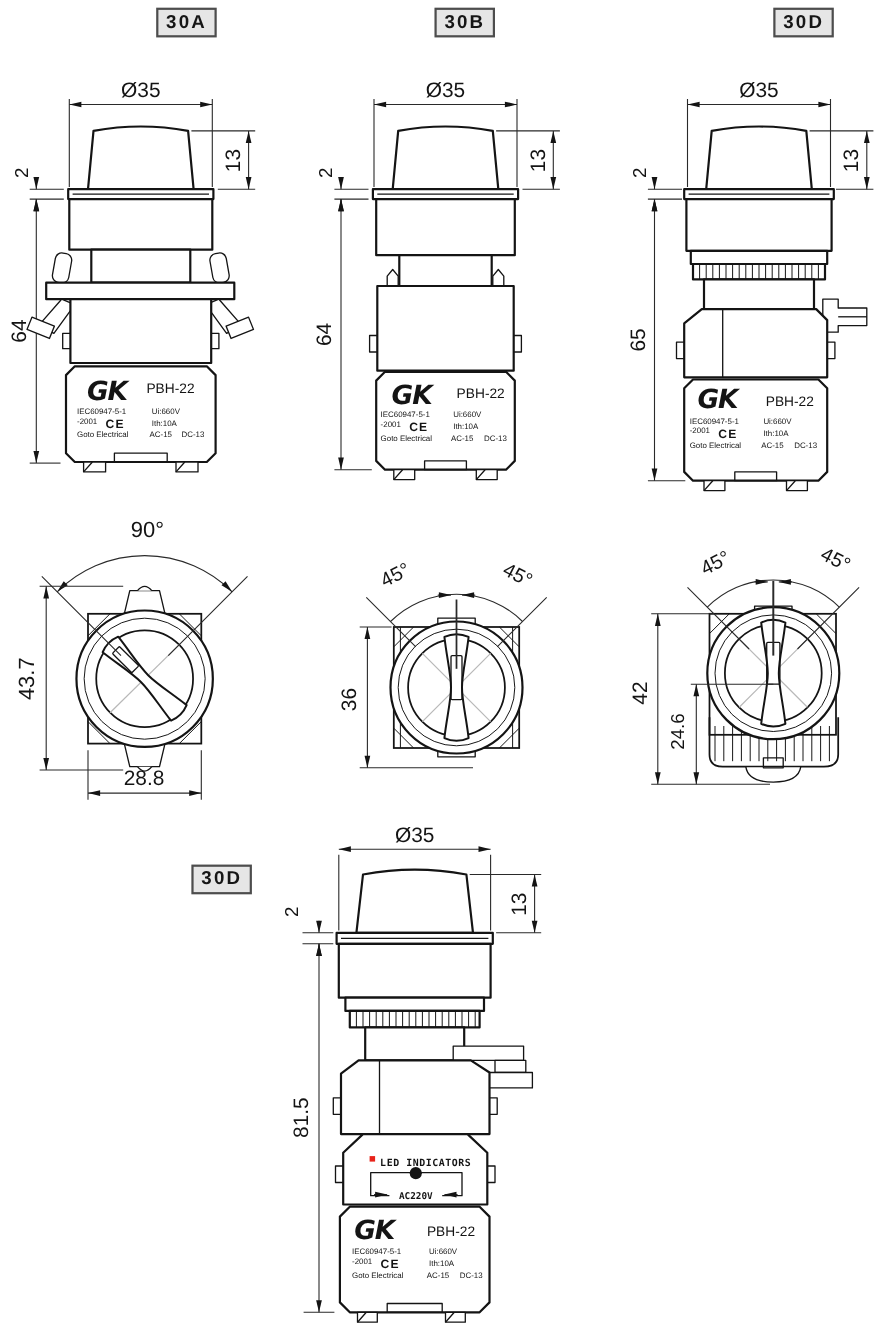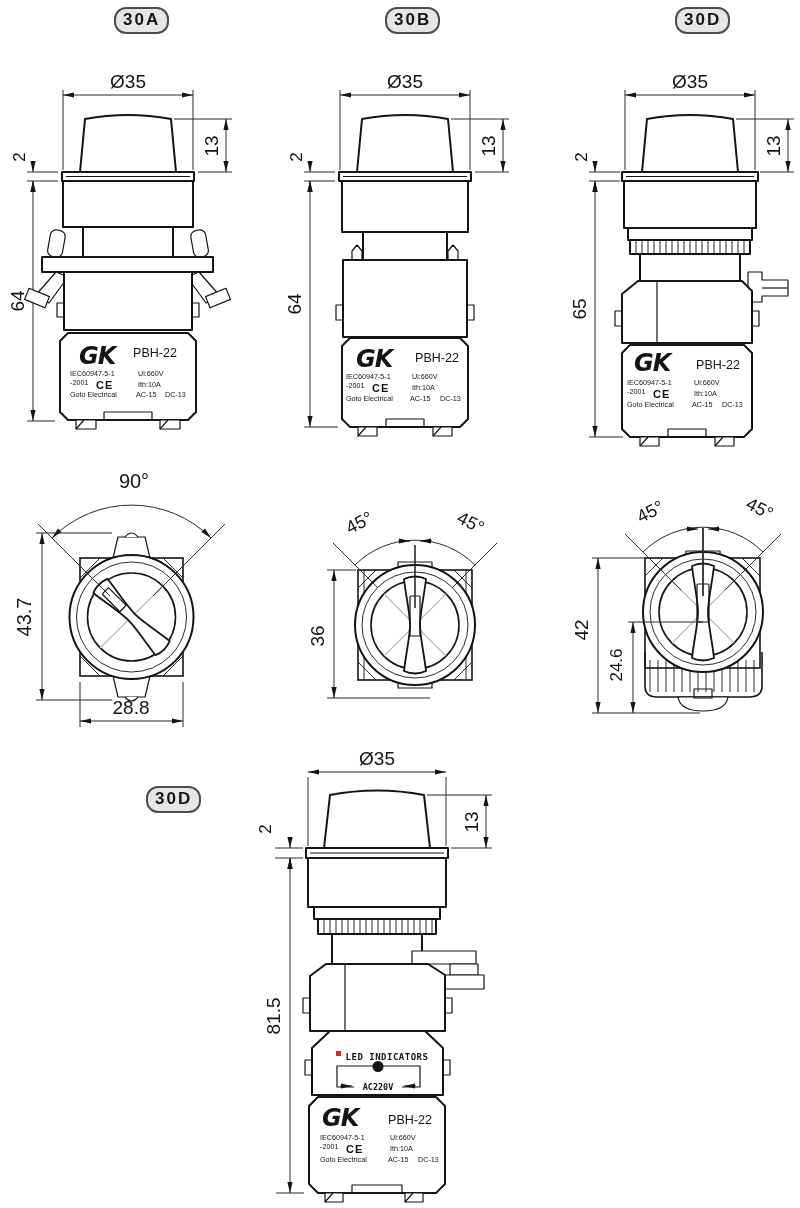--- a/index.html
+++ b/index.html
@@ -1,21 +1,21 @@
 <!DOCTYPE html>
 <html><head>
 <meta charset="utf-8">
 <style>
   html,body{margin:0;padding:0;background:#fff;}
   body{width:800px;height:1208px;position:relative;font-family:"Liberation Sans",sans-serif;}
   .stage{position:absolute;left:0;top:0;width:800px;height:1208px;background:#fff;overflow:hidden;}
   svg.view{position:absolute;overflow:visible;}
-  .tag{position:absolute;box-sizing:border-box;border:2px solid #4d4d4d;border-radius:12px;
+  .tag{position:absolute;box-sizing:border-box;border:2px solid #4d4d4d;border-radius:0;
        background:#e6e6e6;color:#161616;font:600 17px/20px "Liberation Sans",sans-serif;
-       letter-spacing:2px;padding:1px 7px 2px 7px;}
+       letter-spacing:2px;padding:1px 7px 2px 7px;margin-left:28px;}
   
   .olw{fill:#fff;stroke:#141414;stroke-width:2;stroke-linejoin:round;}
   .inl{fill:none;stroke:#141414;stroke-width:1.2;stroke-linejoin:round;}
   .inw{fill:#fff;stroke:#141414;stroke-width:1.2;stroke-linejoin:round;}
   .sq{fill:none;stroke:#141414;stroke-width:1.6;}
   .tl{fill:none;stroke:#141414;stroke-width:.9;}
   .dl{fill:none;stroke:#2a2a2a;stroke-width:1;}
   .gl{stroke:#b8b8b8;stroke-width:1.1;}
   text{fill:#141414;font-family:"Liberation Sans",sans-serif;}
   .dt{font-size:19px;}
@@ -28,21 +28,21 @@
   .npc{font-size:11px;font-weight:bold;letter-spacing:1px;}
   .mono{font-family:"DejaVu Sans Mono",monospace;font-size:9px;font-weight:bold;letter-spacing:.5px;}
   .mono2{font-family:"DejaVu Sans Mono",monospace;font-size:8.5px;font-weight:bold;}
 </style>
 </head>
 <body>
 
 <div class="stage">
 
   <div class="tag" style="left:114px;top:7px;">30A</div>
-  <div class="tag" style="left:385px;top:7px;">30B</div>
+  <div class="tag" style="left:367px;top:7px;">30B</div>
   <div class="tag" style="left:675px;top:7px;">30D</div>
   <div class="tag" style="left:146px;top:786px;">30D</div>
 
   <svg class="view" style="left:0;top:55px;" width="260" height="385" viewBox="0 55 260 385">
     <defs>
       <marker id="arrE" markerWidth="13" markerHeight="7" refX="12" refY="3.5" orient="auto" markerUnits="userSpaceOnUse">
         <path d="M1,0.9 L12,3.5 L1,6.1 Z" fill="#141414"></path>
       </marker>
       <marker id="arrS" markerWidth="13" markerHeight="7" refX="12" refY="3.5" orient="auto-start-reverse" markerUnits="userSpaceOnUse">
         <path d="M1,0.9 L12,3.5 L1,6.1 Z" fill="#141414"></path>

